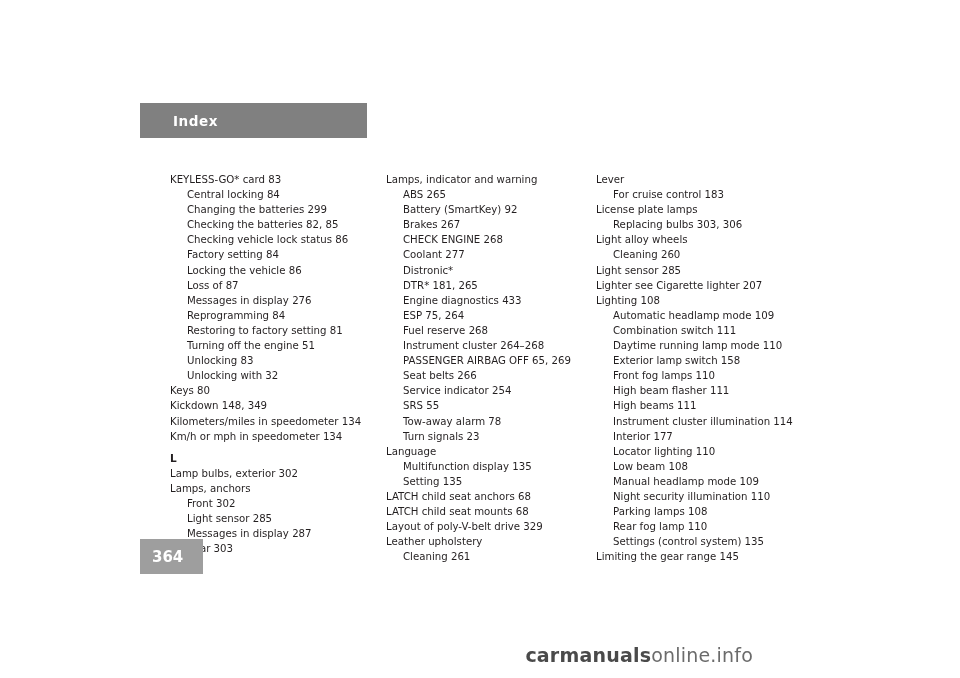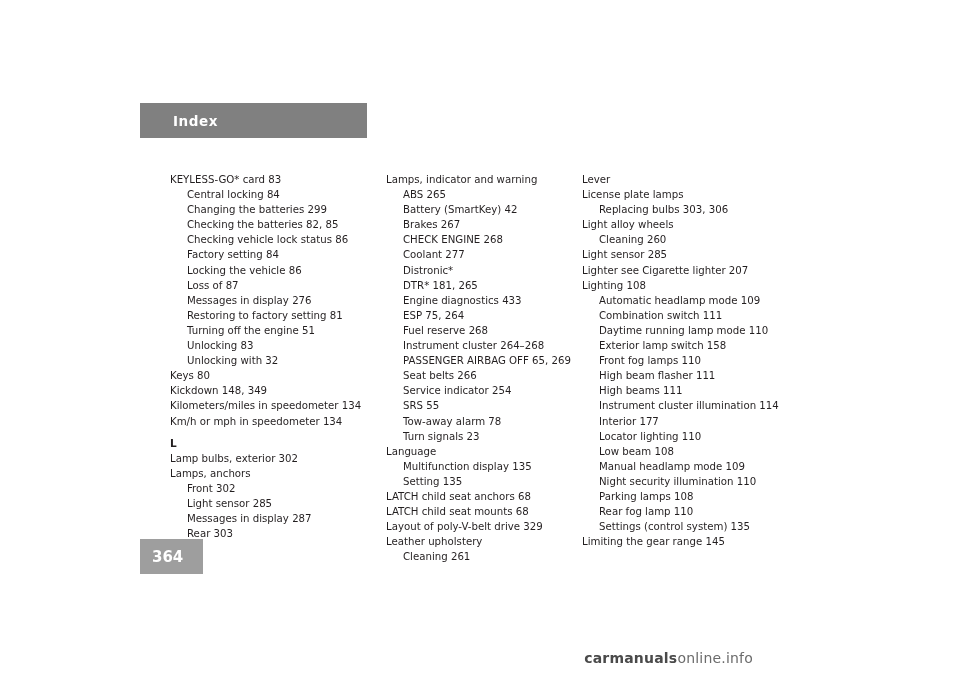--- a/index.html
+++ b/index.html
@@ -64,21 +64,21 @@
     top: 172px;
     width: 660px;
   }
   .col {
     position: absolute;
     top: 0;
     width: 215px;
   }
   .col-1 { left: 0px; }
   .col-2 { left: 216px; }
-  .col-3 { left: 412px; }
+  .col-3 { left: 426px; }
 
   .entry {
     font-size: 10.2px;
     color: #231f20;
     line-height: 15.1px;
     white-space: nowrap;
     font-family: "DejaVu Sans", sans-serif;
   }
   .lvl0 { padding-left: 0px; }
   .lvl1 { padding-left: 17px; }
@@ -89,21 +89,21 @@
     line-height: 15.1px;
     padding-top: 7px;
     font-family: "DejaVu Sans", sans-serif;
   }
 
   
   .watermark {
     position: absolute;
     right: 18px;
     bottom: 12px;
-    font-size: 14px;
+    font-size: 19px;
     color: #6b6b6b;
     letter-spacing: 0.2px;
     font-family: "DejaVu Sans", sans-serif;
   }
   .watermark .bold { font-weight: bold; color: #4a4a4a; }
 </style>
 </head>
 <body>
 
 <div class="page">
@@ -116,40 +116,41 @@
     <div class="col col-1">
         <div class="entry lvl0">KEYLESS-GO* card    83</div>
         <div class="entry lvl1">Central locking    84</div>
         <div class="entry lvl1">Changing the batteries    299</div>
         <div class="entry lvl1">Checking the batteries    82, 85</div>
         <div class="entry lvl1">Checking vehicle lock status    86</div>
         <div class="entry lvl1">Factory setting    84</div>
         <div class="entry lvl1">Locking the vehicle    86</div>
         <div class="entry lvl1">Loss of    87</div>
         <div class="entry lvl1">Messages in display    276</div>
+        <div class="entry lvl1">Reprogramming    84</div>
         <div class="entry lvl1">Restoring to factory setting    81</div>
         <div class="entry lvl1">Turning off the engine    51</div>
         <div class="entry lvl1">Unlocking    83</div>
         <div class="entry lvl1">Unlocking with    32</div>
         <div class="entry lvl0">Keys    80</div>
         <div class="entry lvl0">Kickdown    148, 349</div>
         <div class="entry lvl0">Kilometers/miles in speedometer    134</div>
         <div class="entry lvl0">Km/h or mph in speedometer    134</div>
         <div class="letter">L</div>
         <div class="entry lvl0">Lamp bulbs, exterior    302</div>
         <div class="entry lvl0">Lamps, anchors</div>
         <div class="entry lvl1">Front    302</div>
         <div class="entry lvl1">Light sensor    285</div>
         <div class="entry lvl1">Messages in display    287</div>
         <div class="entry lvl1">Rear    303</div>
       </div>
     <div class="col col-2">
         <div class="entry lvl0">Lamps, indicator and warning</div>
         <div class="entry lvl1">ABS    265</div>
-        <div class="entry lvl1">Battery (SmartKey)    42</div>
+        <div class="entry lvl1">Battery (SmartKey)    92</div>
         <div class="entry lvl1">Brakes    267</div>
         <div class="entry lvl1">CHECK ENGINE    268</div>
         <div class="entry lvl1">Coolant    277</div>
         <div class="entry lvl1">Distronic*</div>
         <div class="entry lvl1">DTR*    181, 265</div>
         <div class="entry lvl1">Engine diagnostics    433</div>
         <div class="entry lvl1">ESP    75, 264</div>
         <div class="entry lvl1">Fuel reserve    268</div>
         <div class="entry lvl1">Instrument cluster    264–268</div>
         <div class="entry lvl1">PASSENGER AIRBAG OFF    65, 269</div>
@@ -162,20 +163,21 @@
         <div class="entry lvl1">Multifunction display    135</div>
         <div class="entry lvl1">Setting    135</div>
         <div class="entry lvl0">LATCH child seat anchors    68</div>
         <div class="entry lvl0">LATCH child seat mounts    68</div>
         <div class="entry lvl0">Layout of poly-V-belt drive    329</div>
         <div class="entry lvl0">Leather upholstery</div>
         <div class="entry lvl1">Cleaning    261</div>
       </div>
     <div class="col col-3">
         <div class="entry lvl0">Lever</div>
+        <div class="entry lvl1">For cruise control    183</div>
         <div class="entry lvl0">License plate lamps</div>
         <div class="entry lvl1">Replacing bulbs    303, 306</div>
         <div class="entry lvl0">Light alloy wheels</div>
         <div class="entry lvl1">Cleaning    260</div>
         <div class="entry lvl0">Light sensor    285</div>
         <div class="entry lvl0">Lighter see Cigarette lighter    207</div>
         <div class="entry lvl0">Lighting    108</div>
         <div class="entry lvl1">Automatic headlamp mode    109</div>
         <div class="entry lvl1">Combination switch    111</div>
         <div class="entry lvl1">Daytime running lamp mode    110</div>

